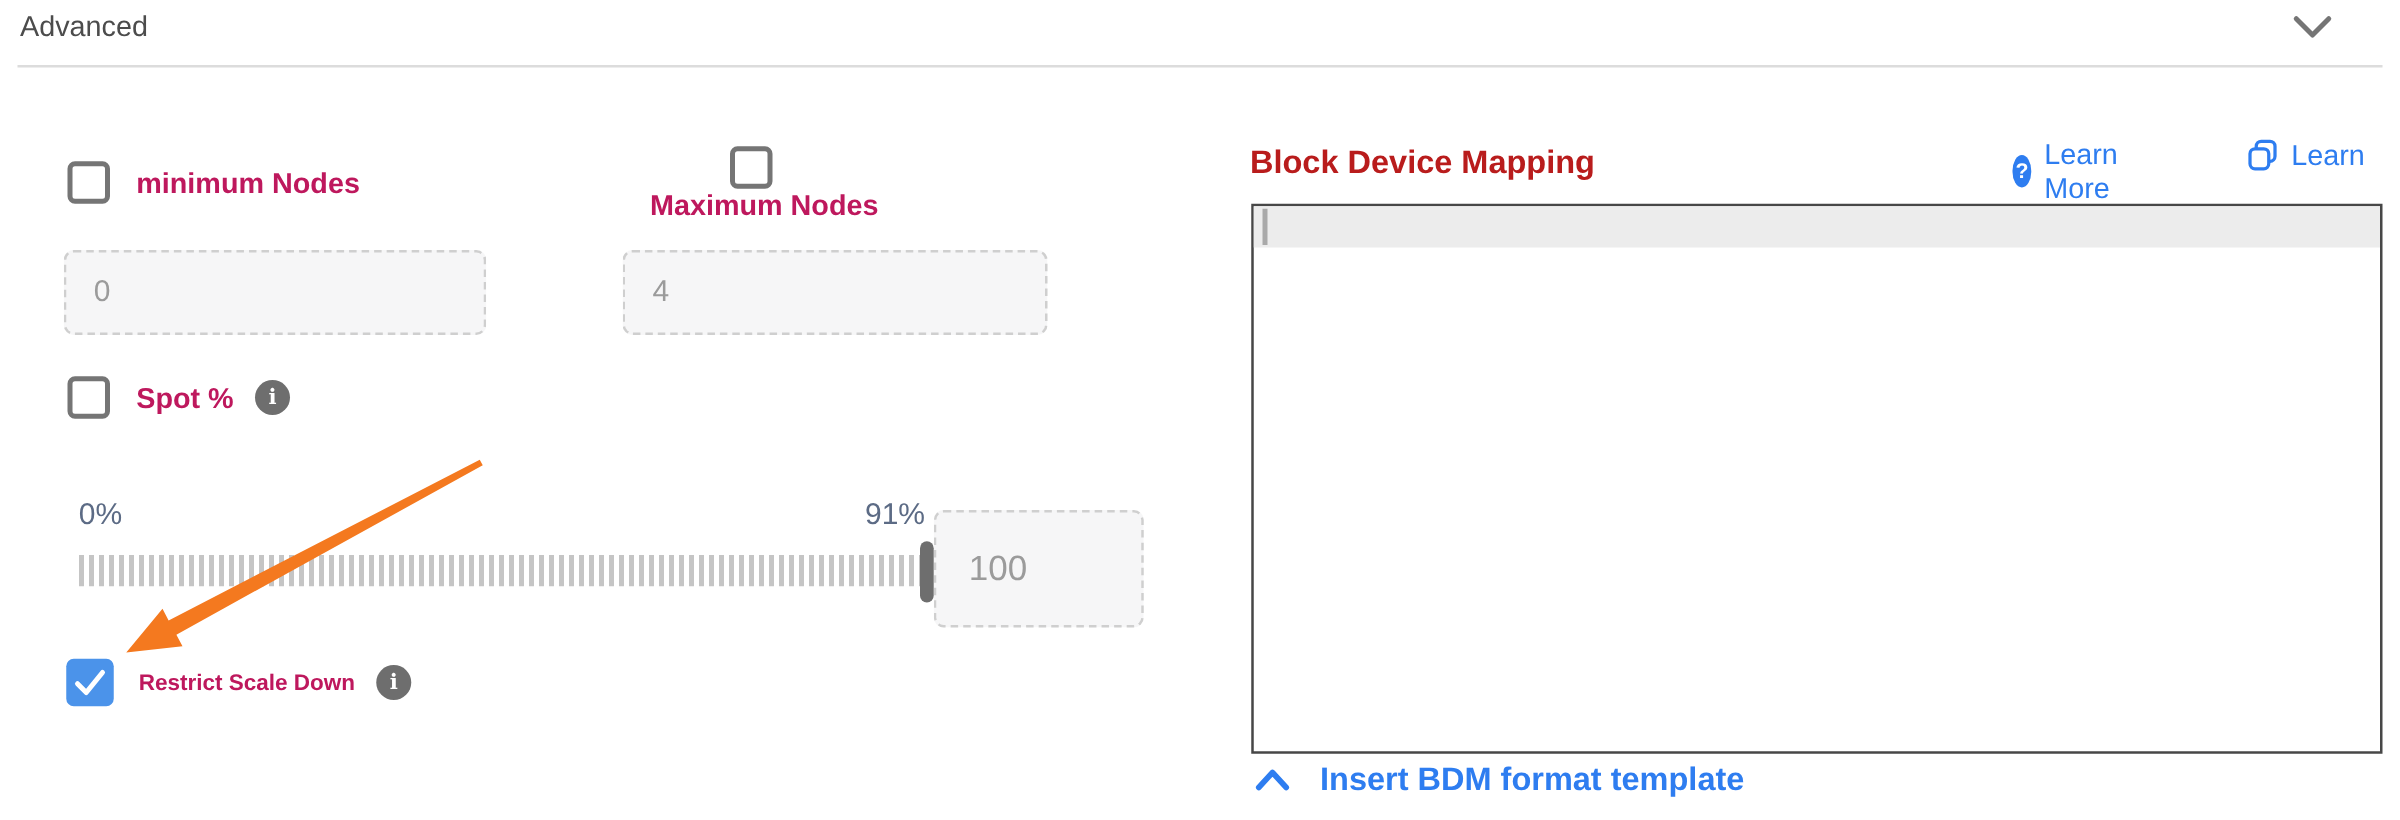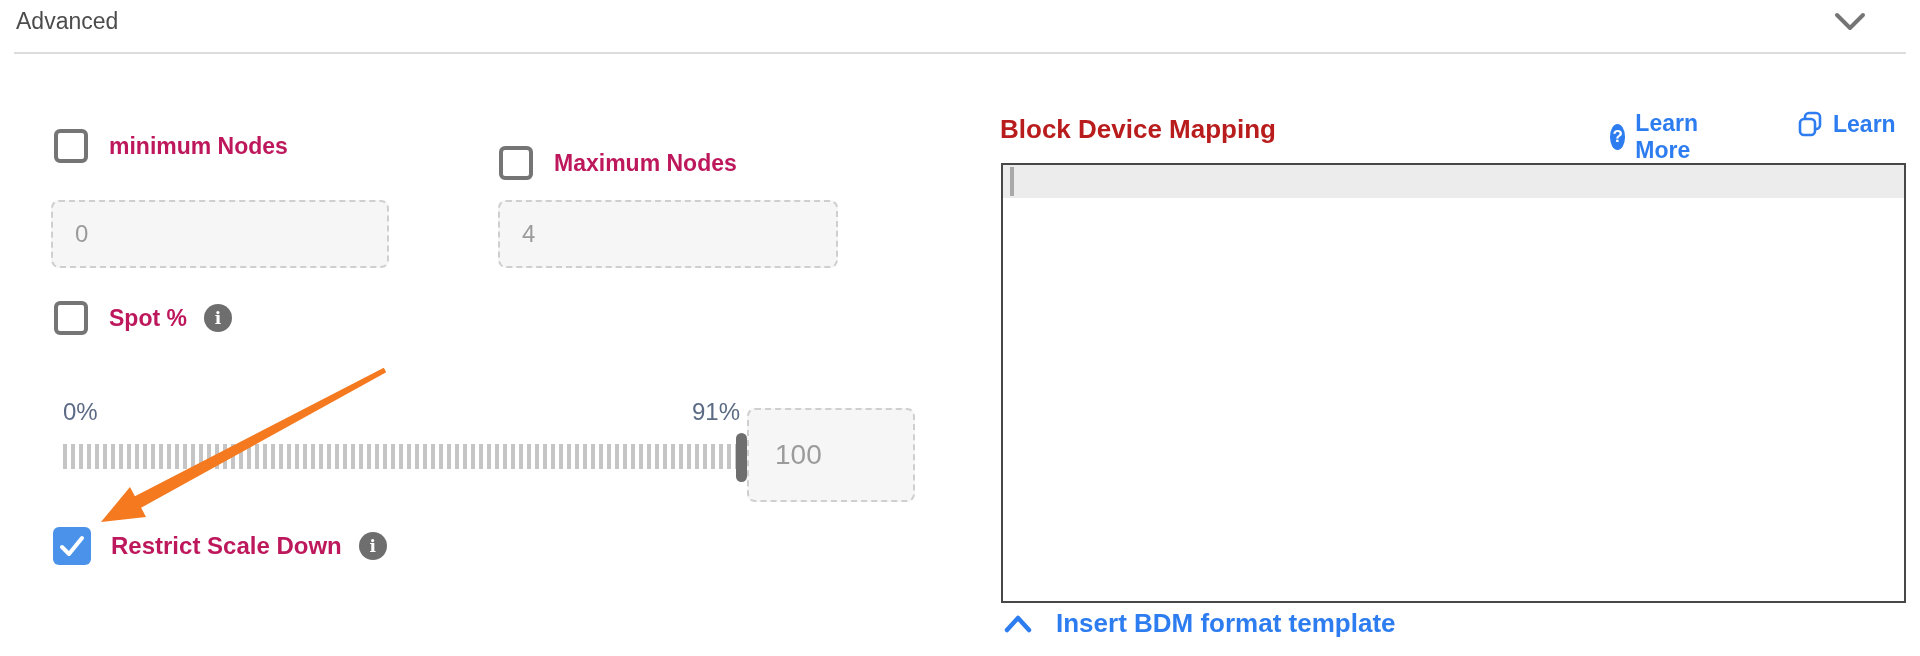--- a/index.html
+++ b/index.html
@@ -31,21 +31,21 @@
   .slider-track { position:absolute; left:63px; top:444px; width:676px; height:25px; cursor:pointer;
                   background:repeating-linear-gradient(90deg,#c5c5c5 0 4px,transparent 4px 8px); }
   .slider-handle { position:absolute; left:736px; top:433px; width:11px; height:49px;
                    background:#6e6e6e; border-radius:6px; cursor:grab; }
 
   
   .bdm-title { position:absolute; left:1000px; top:114px; font-size:26px; font-weight:600; color:#b91c1c; }
   .link-row { position:absolute; top:110px; display:flex; align-items:center; cursor:pointer; }
   .q-badge { width:26px; height:26px; border-radius:50%; background:#2e7df0; color:#fff;
              display:flex; align-items:center; justify-content:center; font-weight:bold; font-size:17px; }
-  .link-text { color:#2e7df0; font-size:23px; font-weight:700; margin-left:10px; }
+  .link-text { color:#2e7df0; font-size:23px; font-weight:400; margin-left:10px; }
 
   .editor { position:absolute; left:1001px; top:163px; width:905px; height:440px;
             border:2px solid #474747; background:#fff; cursor:text; }
   .editor-activeline { position:absolute; left:0; top:0; width:100%; height:33px; background:#ececec; }
   .editor-cursor { position:absolute; left:7px; top:2px; width:4px; height:29px; background:#a9a9a9; }
 
   .bdm-link { position:absolute; left:1004px; top:608px; display:flex; align-items:center; cursor:pointer; }
   .bdm-link-text { color:#2e7df0; font-size:26px; font-weight:600; margin-left:24px; }
 
   
@@ -59,21 +59,21 @@
   <div class="hdr-title">Advanced</div>
   <svg class="hdr-chevron" viewBox="0 0 32 20">
     <polyline points="3,3 16,16 29,3" fill="none" stroke="#757575" stroke-width="4" stroke-linecap="round" stroke-linejoin="round"></polyline>
   </svg>
   <div class="divider"></div>
 
   <div class="cbx-group" style="left:54px; top:129px;">
     <div class="cbx"></div>
     <div class="cbx-label">minimum Nodes</div>
   </div>
-  <div class="cbx-group" style="left:499px; top:146px;">
+  <div class="cbx-group" style="left:499px; top:117px;flex-direction:column;">
     <div class="cbx"></div>
     <div class="cbx-label">Maximum Nodes</div>
   </div>
 
   <input class="dash-input" style="left: 51px; top: 200px; width: 338px; height: 68px;" readonly="" value="0">
   <input class="dash-input" style="left: 498px; top: 200px; width: 340px; height: 68px;" readonly="" value="4">
 
   <div class="cbx-group" style="left:54px; top:301px;">
     <div class="cbx"></div>
     <div class="cbx-label">Spot %</div>
@@ -85,21 +85,21 @@
   <div class="slider-track"></div>
   <div class="slider-handle"></div>
   <input class="dash-input" style="left: 747px; top: 408px; width: 168px; height: 94px; font-size: 28px; padding-left: 26px;" readonly="" value="100">
 
   <div class="cbx-group" style="left:53px; top:527px;">
     <div class="cbx-checked">
       <svg width="26" height="22" viewBox="0 0 26 22">
         <polyline points="3,12 10,19 23,3" fill="none" stroke="#ffffff" stroke-width="4" stroke-linecap="round" stroke-linejoin="round"></polyline>
       </svg>
     </div>
-    <div class="cbx-label" style="margin-left:20px; font-size:24px;">Restrict Scale Down</div>
+    <div class="cbx-label" style="margin-left:20px; font-size:18px;">Restrict Scale Down</div>
     <div class="info-badge">i</div>
   </div>
 
   <div class="bdm-title">Block Device Mapping</div>
 
   <div class="link-row" style="left:1610px;">
     <div class="q-badge">?</div>
     <div class="link-text">Learn More</div>
   </div>
 

